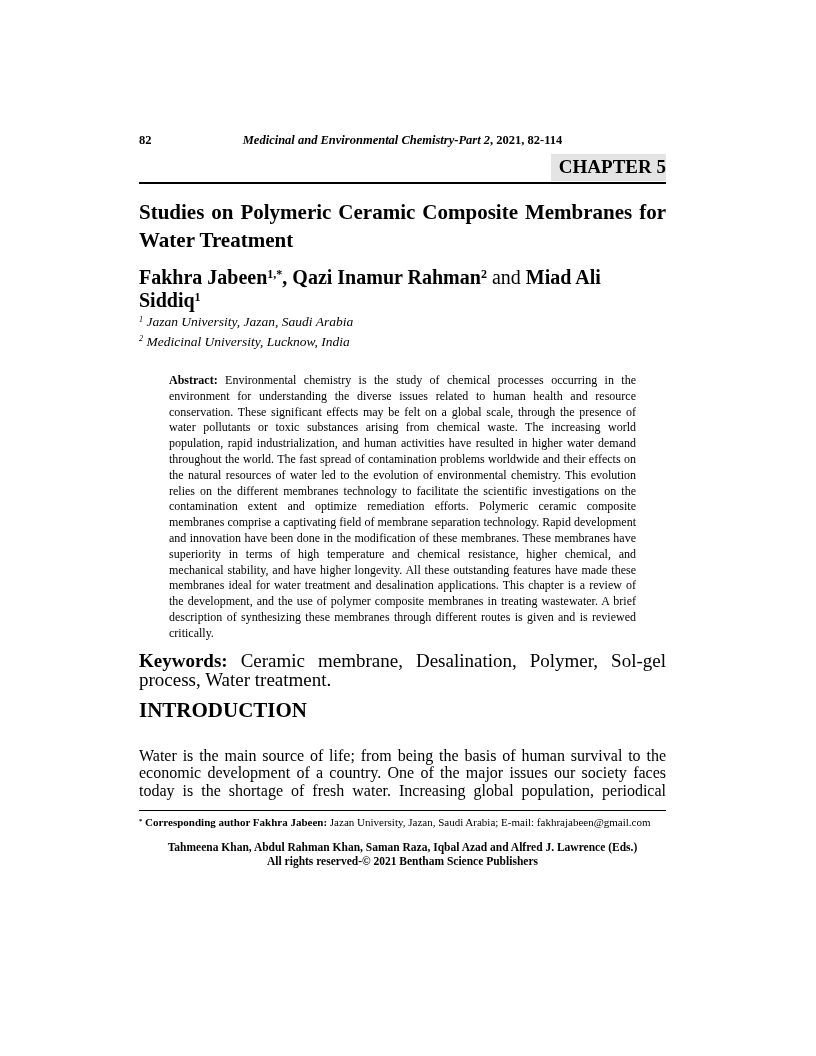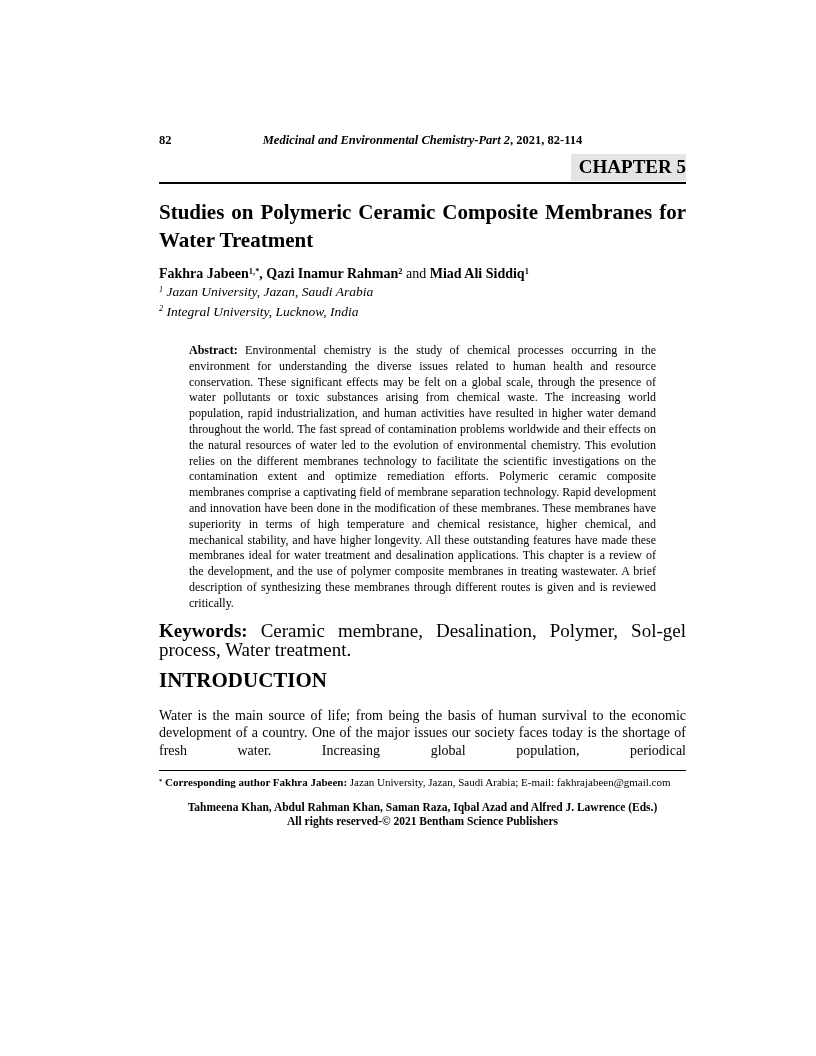--- a/index.html
+++ b/index.html
@@ -8,21 +8,21 @@
     position: relative;
     width: 816px;
     height: 1056px;
     background: #ffffff;
     color: #000000;
     font-family: "Liberation Serif", "DejaVu Serif", serif;
     overflow: hidden;
   }
   .content {
     position: absolute;
-    left: 159px;
+    left: 139px;
     top: 0;
     width: 527px;
   }
   .running-header {
     position: relative;
     margin-top: 133px;
     height: 15px;
     font-size: 12.5px;
     font-weight: bold;
   }
@@ -38,42 +38,42 @@
     padding: 1px 0 2px 8px;
   }
   .header-rule { border-top: 2px solid #000; height: 0; margin-top: 1px; }
   .chapter-title {
     margin: 14px 0 0 0;
     font-size: 21px;
     line-height: 28px;
     font-weight: bold;
     text-align: justify;
   }
-  .authors { margin-top: 12px; font-size: 14px; }
+  .authors { margin-top: 12px; font-size: 20px; }
   .bold { font-weight: bold; }
   sup.s {
     font-size: 60%;
     position: relative;
     top: -0.5em;
     vertical-align: baseline;
     line-height: 0;
   }
   .affiliations { font-style: italic; font-size: 13.5px; line-height: 19.5px; }
   .abstract {
     margin: 22px 30px 0 30px;
     font-size: 12px;
     line-height: 15.8px;
     text-align: justify;
     font-family: Liberation Serif, serif;
   }
   .keywords { margin-top: 9px; font-size: 19px; line-height: 19px; text-align: justify; }
   .section-heading { margin: 9px 0 0 0; font-size: 21px; font-weight: bold; }
   .body-para {
-    margin: 14px 0 0 0;
-    font-size: 14px;
+    margin: 24px 0 0 0;
+    font-size: 16px;
     line-height: 17.5px;
     text-align: justify;
     text-align-last: justify;
   }
   .footnote-rule { border-top: 1.5px solid #000; height: 0; margin-top: 11px; }
   .footnote { margin-top: 4px; font-size: 11px; line-height: 14px; }
   .editors { margin-top: 11px; text-align: center; font-weight: bold; font-size: 11.5px; line-height: 14px; }
 </style>
 </head>
 <body>
@@ -90,21 +90,21 @@
       <span class="chapter-badge">CHAPTER 5</span>
     </div>
     <div class="header-rule"></div>
 
     <h1 class="chapter-title">Studies on Polymeric Ceramic Composite Membranes for Water Treatment</h1>
 
     <div class="authors"><span><span class="bold">Fakhra Jabeen</span><sup class="s bold">1,*</sup></span><span class="bold">, </span><span><span class="bold">Qazi Inamur Rahman</span><sup class="s bold">2</sup></span><span> and </span><span><span class="bold">Miad Ali Siddiq</span><sup class="s bold">1</sup></span></div>
 
     <div class="affiliations">
       <div><sup class="s">1</sup> <span>Jazan University, Jazan, Saudi Arabia</span></div>
-      <div><sup class="s">2</sup> <span>Integral University, Lucknow, India</span></div>
+      <div><sup class="s">2</sup> <span>Medicinal University, Lucknow, India</span></div>
     </div>
 
     <div class="abstract"><span class="bold">Abstract:</span> <span>Environmental chemistry is the study of chemical processes occurring in the environment for understanding the diverse issues related to human health and resource conservation. These significant effects may be felt on a global scale, through the presence of water pollutants or toxic substances arising from chemical waste. The increasing world population, rapid industrialization, and human activities have resulted in higher water demand throughout the world. The fast spread of contamination problems worldwide and their effects on the natural resources of water led to the evolution of environmental chemistry. This evolution relies on the different membranes technology to facilitate the scientific investigations on the contamination extent and optimize remediation efforts. Polymeric ceramic composite membranes comprise a captivating field of membrane separation technology. Rapid development and innovation have been done in the modification of these membranes. These membranes have superiority in terms of high temperature and chemical resistance, higher chemical, and mechanical stability, and have higher longevity. All these outstanding features have made these membranes ideal for water treatment and desalination applications. This chapter is a review of the development, and the use of polymer composite membranes in treating wastewater. A brief description of synthesizing these membranes through different routes is given and is reviewed critically.</span></div>
 
     <div class="keywords"><span class="bold">Keywords:</span> <span>Ceramic membrane, Desalination, Polymer, Sol-gel process, Water treatment.</span></div>
 
     <h2 class="section-heading">INTRODUCTION</h2>
 
     <p class="body-para">Water is the main source of life; from being the basis of human survival to the economic development of a country. One of the major issues our society faces today is the shortage of fresh water. Increasing global population, periodical</p>
 

